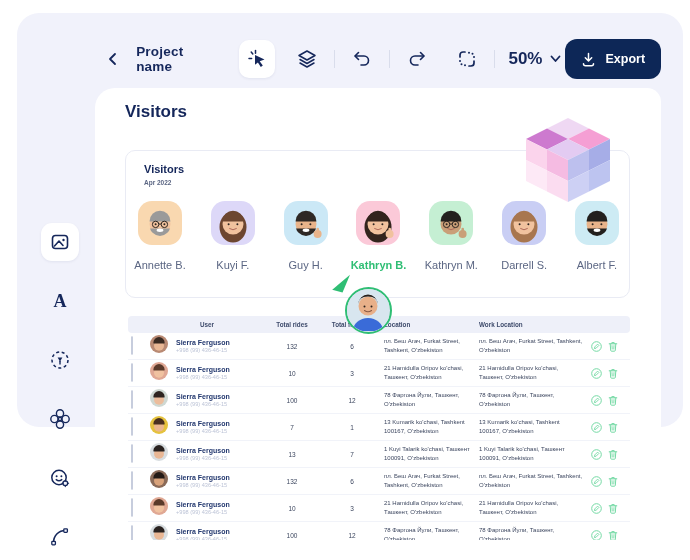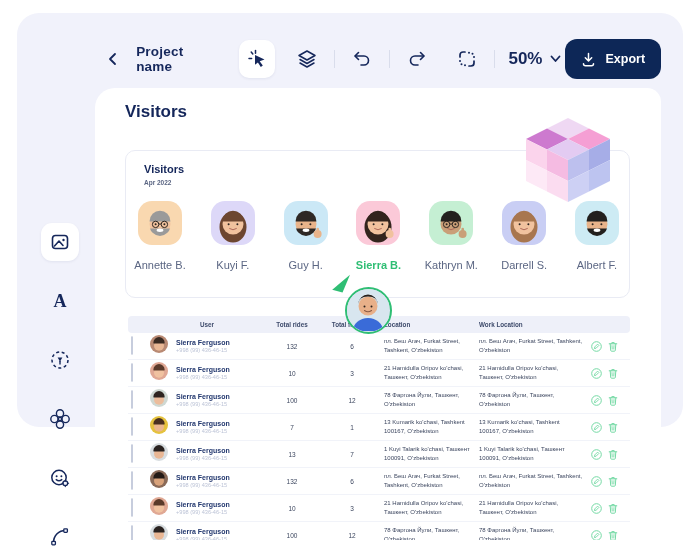--- a/index.html
+++ b/index.html
@@ -269,21 +269,21 @@
                 <ellipse cx="22" cy="26" rx="13.5" ry="15.5" fill="#33241D"></ellipse>
                 <circle cx="22" cy="23" r="10.5" fill="#F1C29E"></circle>
                 <circle cx="22" cy="20.2" r="10.4" fill="#33241D" clip-path="url(#clip-top44)"></circle>
                 <path d="M18.6 27.6 q3.4 2.6 6.8 0" fill="none" stroke="#B06A5A" stroke-width="1" stroke-linecap="round"></path>
                 <circle cx="17.6" cy="23.2" r="1" fill="#2E2622"></circle>
                 <circle cx="26.4" cy="23.2" r="1" fill="#2E2622"></circle>
                 <circle cx="33.6" cy="33" r="4" fill="#F1C29E"></circle>
                 <rect x="32.4" y="26.8" width="2.6" height="5" rx="1.3" fill="#F1C29E"></rect>
               </svg>
             </div>
-    <span class="visitor-name">Sierra B.</span>
+    <span class="visitor-name">Kathryn B.</span>
   </div>
 
   <div class="visitor">
     <div class="tile" style="background: rgb(197, 239, 211);">
               <svg width="44" height="44" viewBox="0 0 44 44">
                 <circle cx="22" cy="23" r="10.5" fill="#C99F78"></circle>
                 <circle cx="22" cy="20.2" r="10.4" fill="#23201E" clip-path="url(#clip-top44)"></circle>
                 <path d="M18.6 27.6 q3.4 2.6 6.8 0" fill="none" stroke="#B06A5A" stroke-width="1" stroke-linecap="round"></path>
                 <circle cx="17.6" cy="23.2" r="1" fill="#2E2622"></circle>
                 <circle cx="26.4" cy="23.2" r="1" fill="#2E2622"></circle>

